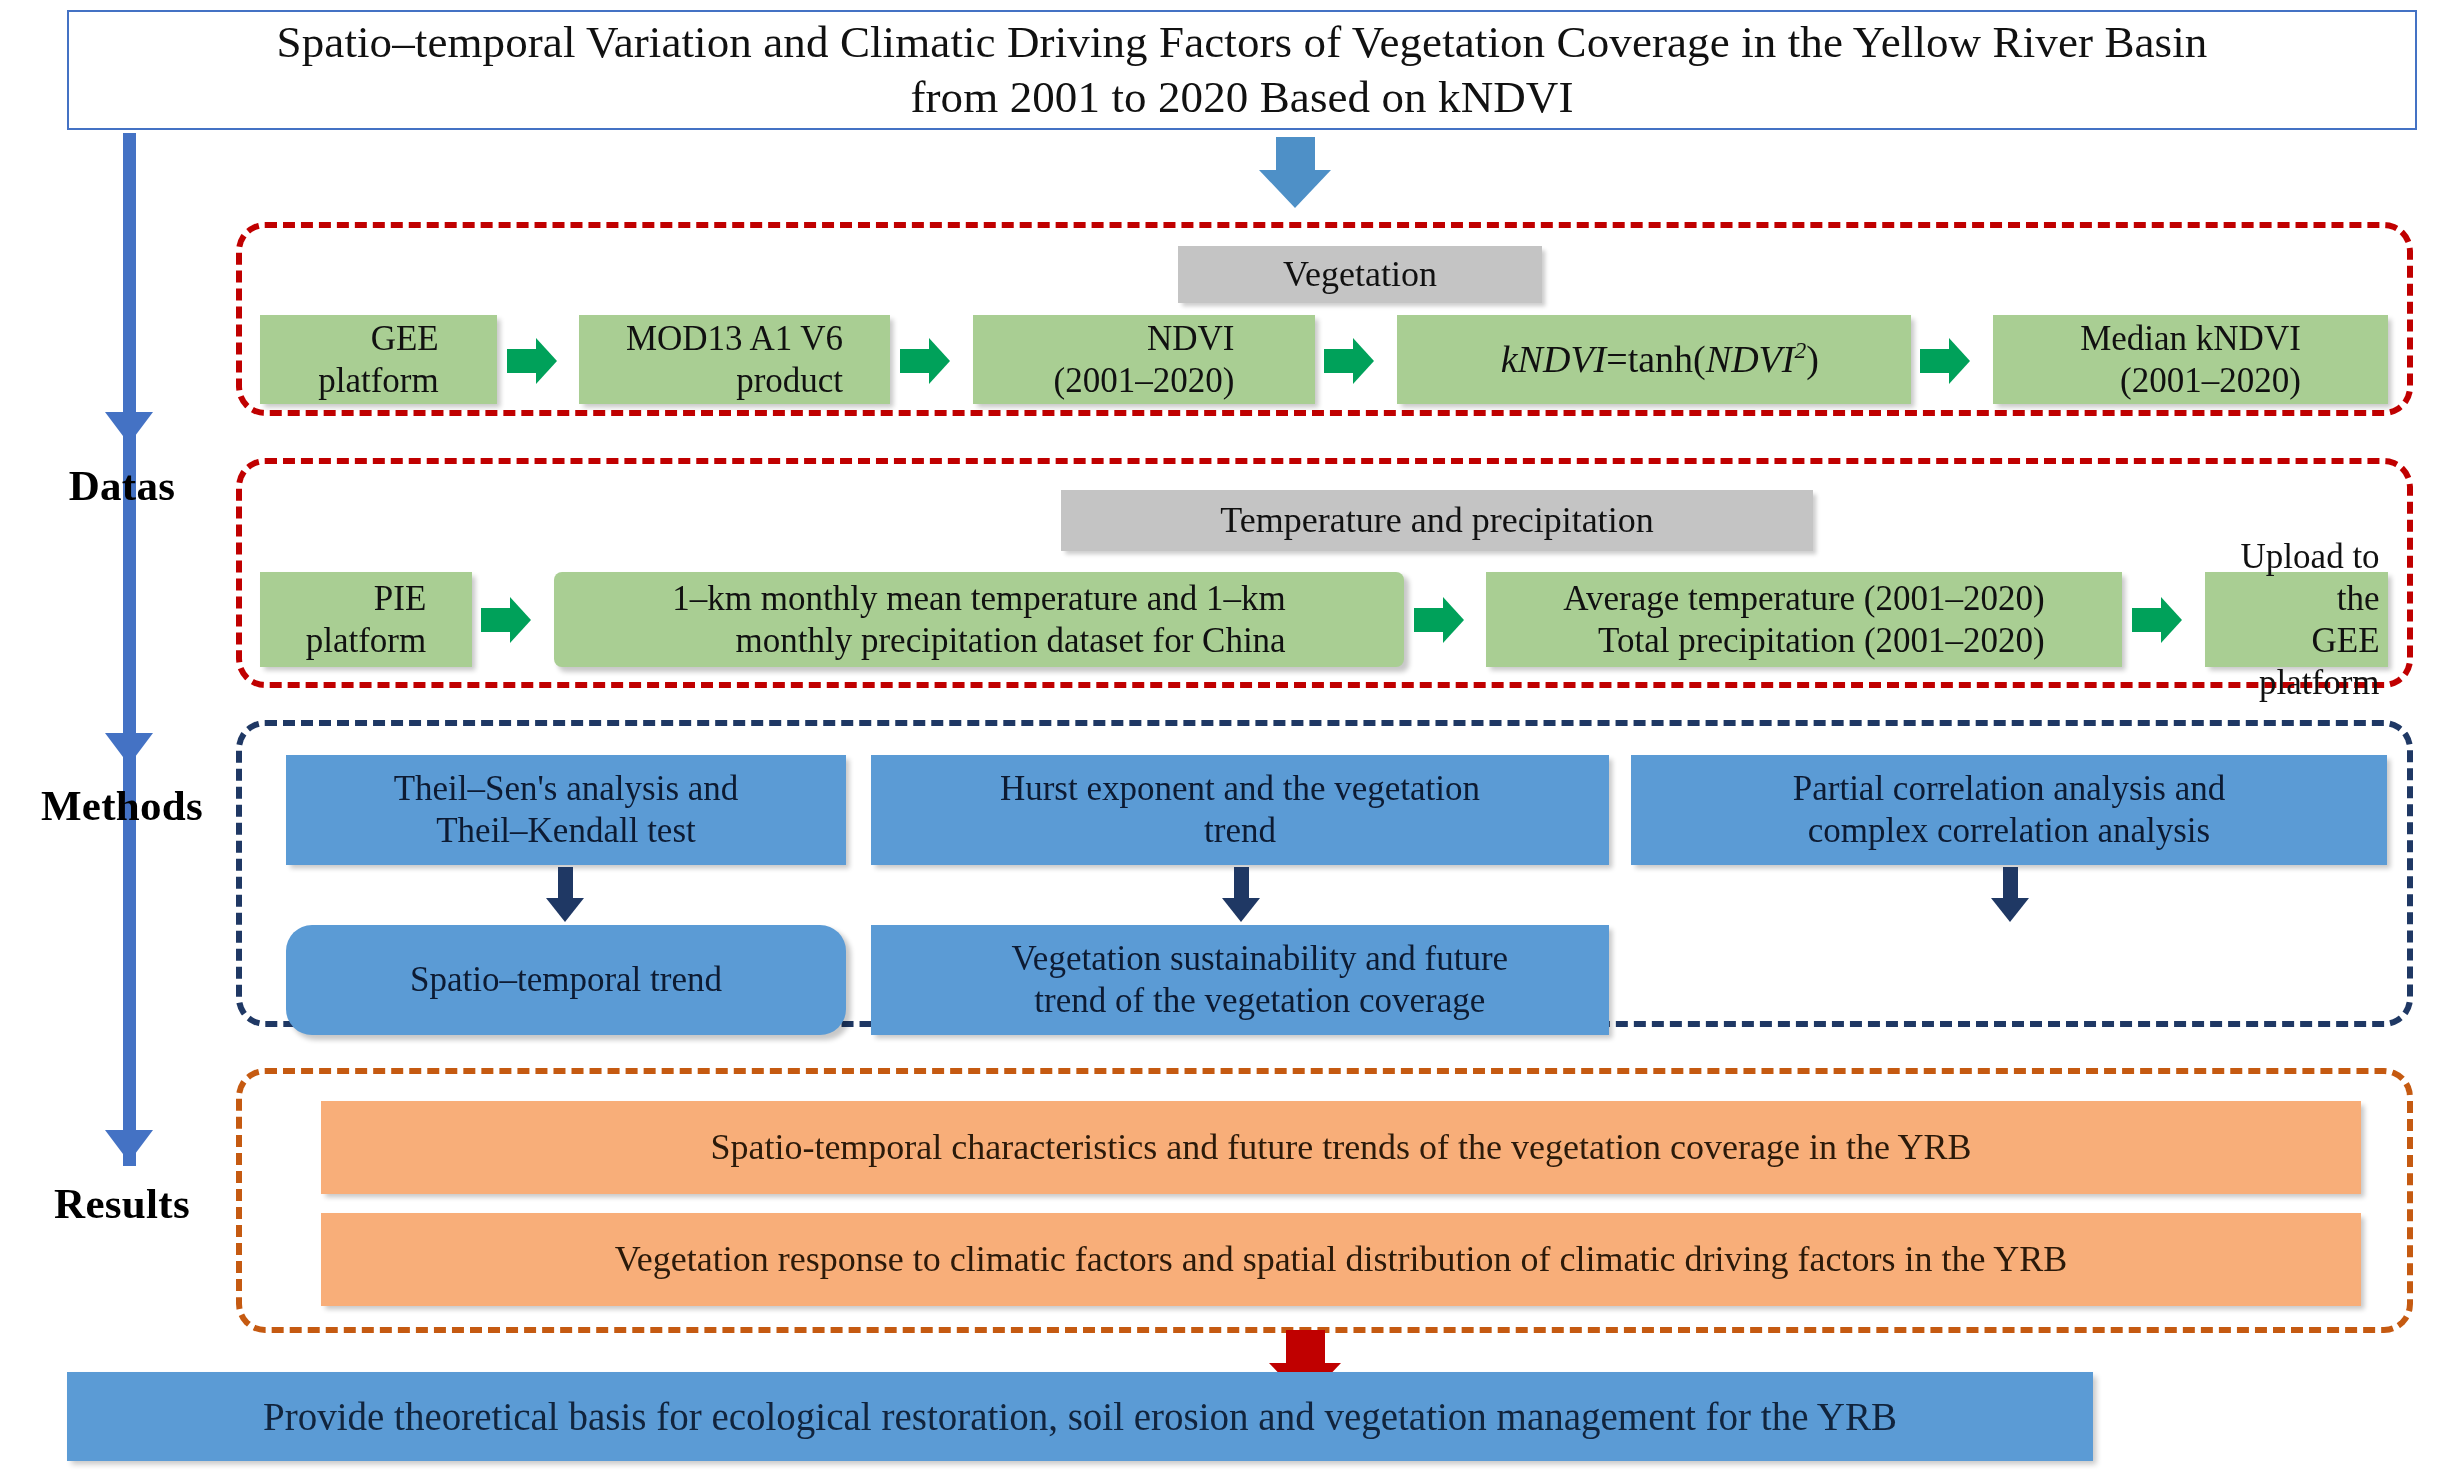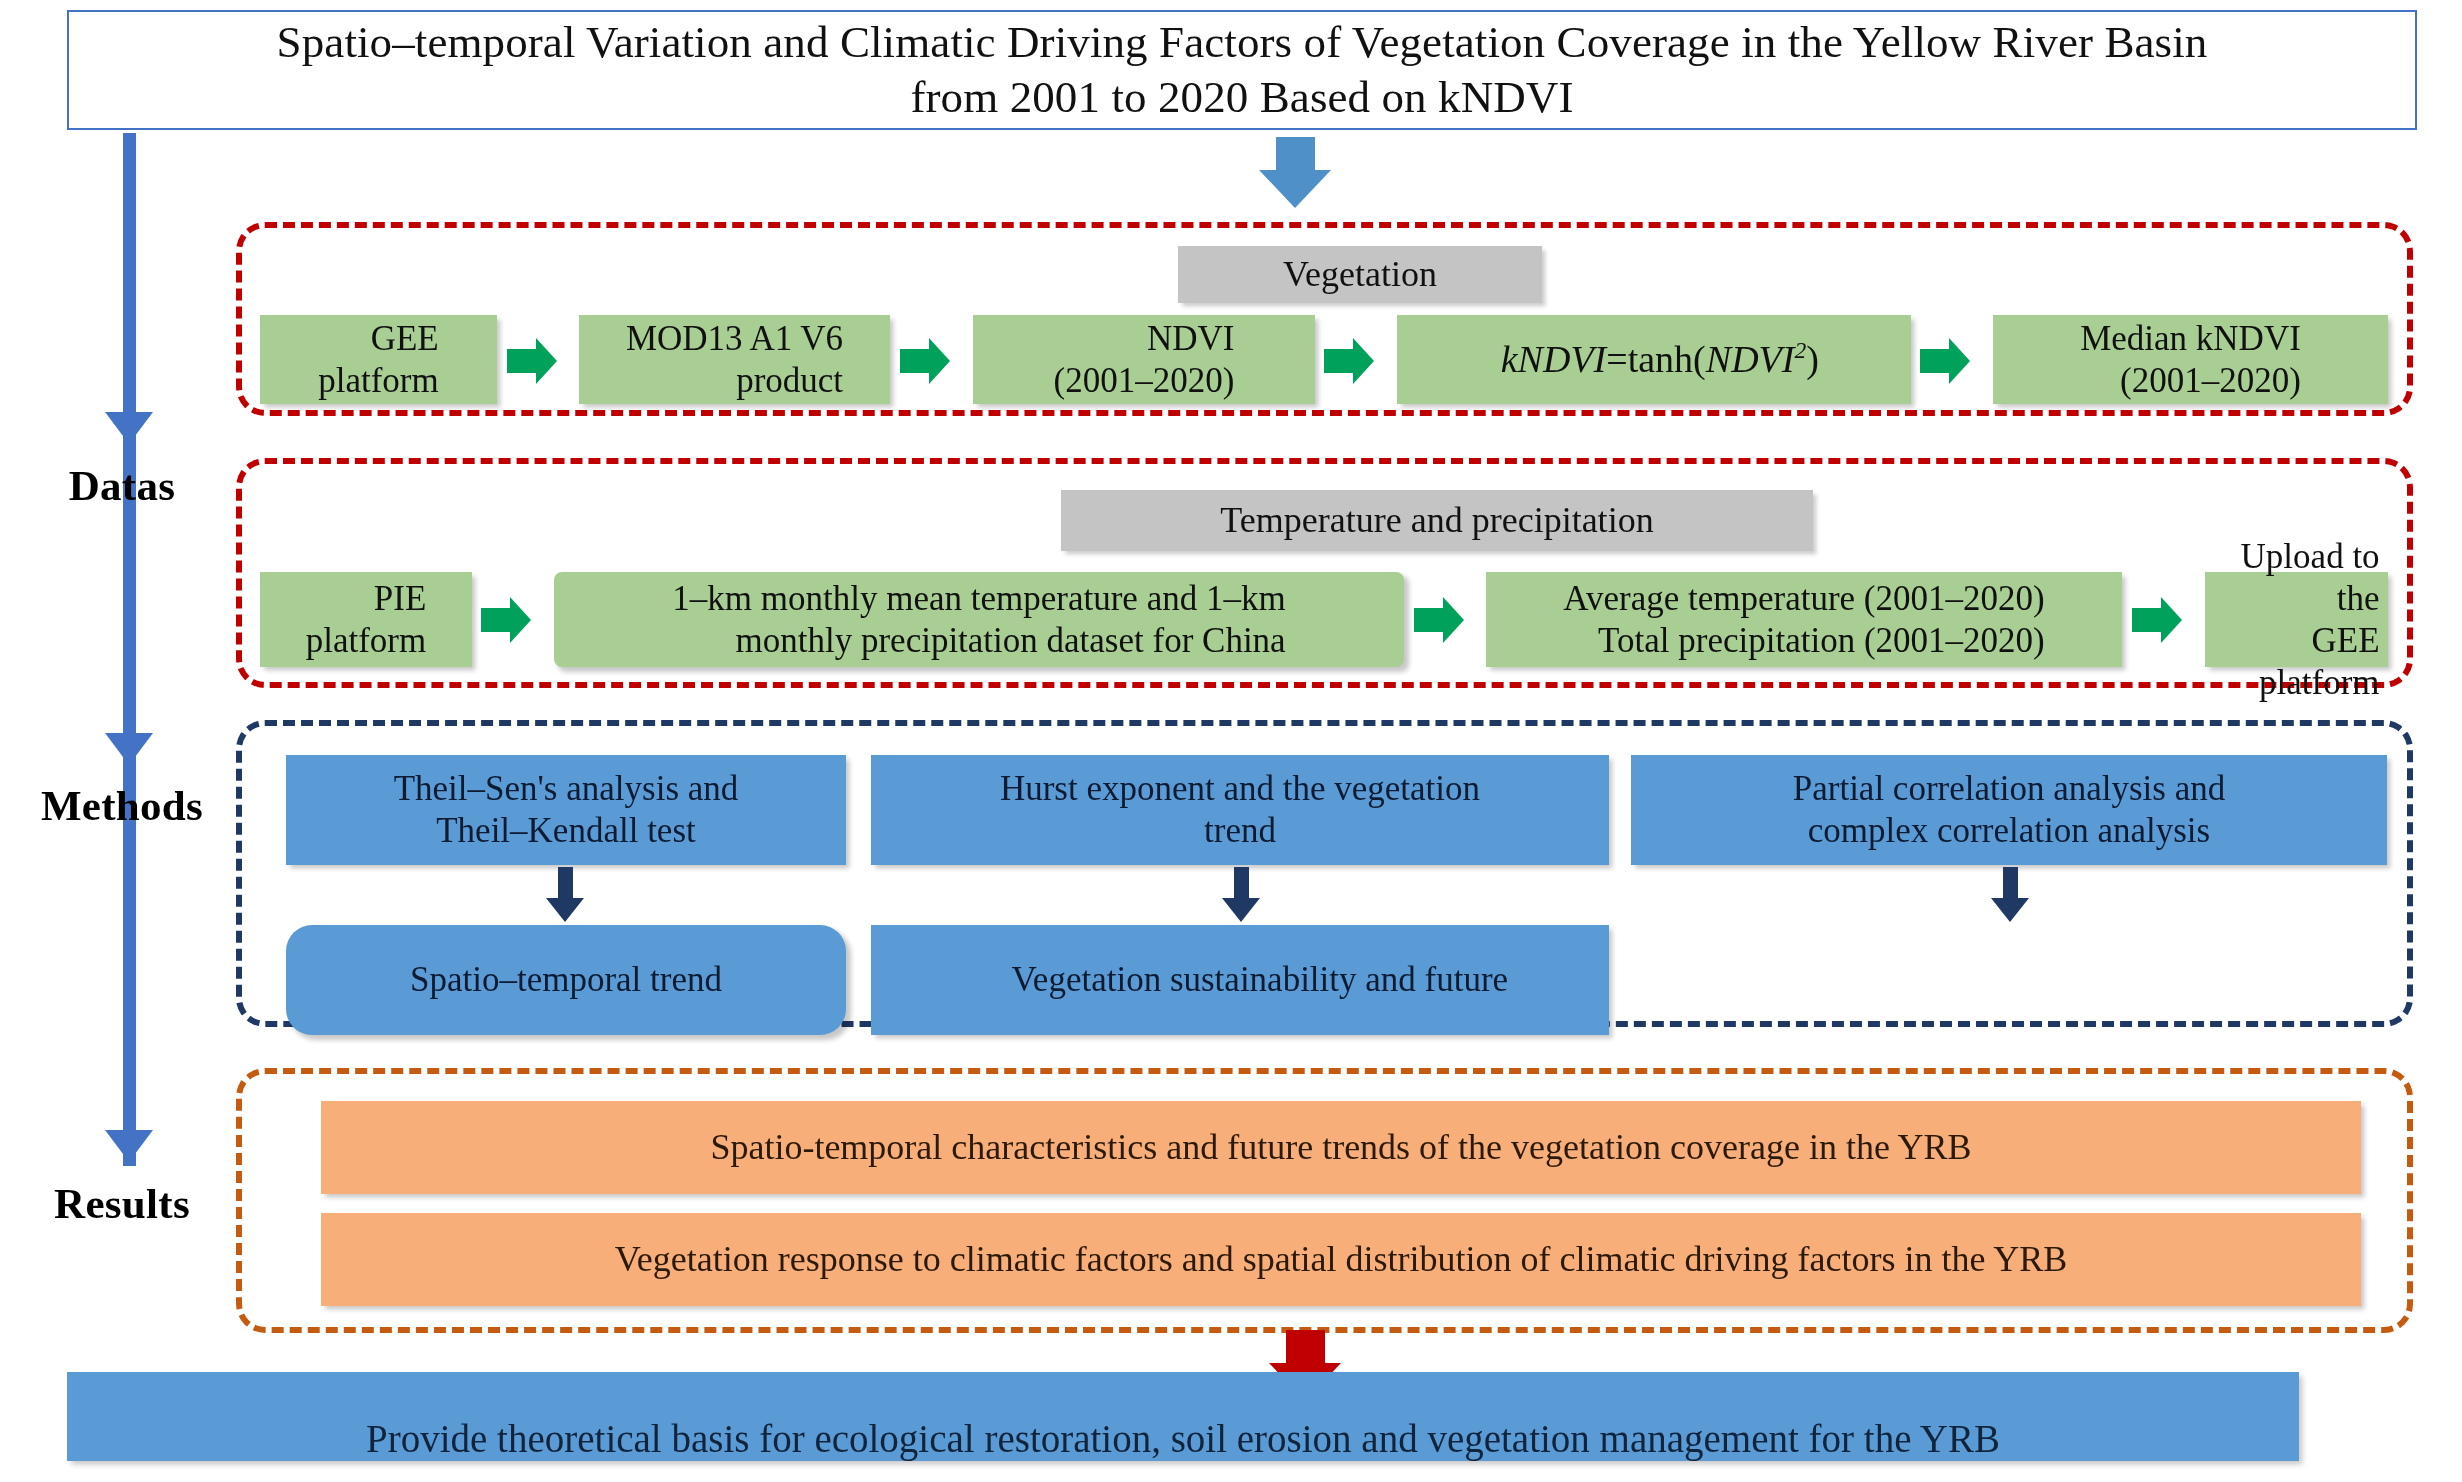--- a/index.html
+++ b/index.html
@@ -156,26 +156,26 @@
   .ba-blue  .shaft { background: #4e90c7; }
   .ba-blue  .head  { border-top: 38px solid #4e90c7; }
   .ba-red   .shaft { background: #c00000; }
   .ba-red   .head  { border-top: 38px solid #c00000; }
 
   
   .bottom-bar {
     position: absolute;
     left: 67px;
     top: 1372px;
-    width: 2232px;
+    width: 2026px;
     height: 89px;
     background: #5b9bd5;
     color: #11243d;
     display: flex;
-    align-items: flex-end;
+    align-items: center;
     justify-content: center;
     font-size: 39px;
     box-shadow: 4.2px 4.2px 5.6px rgba(0,0,0,0.22);
     text-align: center;
   }
 
   .ital { font-style: italic; }
   sup { font-size: 0.62em; vertical-align: super; line-height: 0; }
 </style>
 </head>
@@ -310,20 +310,21 @@
   <div class="node blue" style="left:871px; top:755px; width:738px; height:110px; font-size:35px;">
     <div>
       <span>Hurst exponent and the vegetation</span><br>
       <span>trend</span>
     </div>
   </div>
   <div class="arrow-d" style="left:1234px; top:867px; height:33px;"></div>
   <div class="node blue" style="left:871px; top:925px; width:738px; height:110px; font-size:35px;padding-left:48px;">
     <div>
       <span>Vegetation sustainability and future</span><br>
+      <span>trend of the vegetation coverage</span>
     </div>
   </div>
 
   <div class="node blue" style="left:1631px; top:755px; width:756px; height:110px; font-size:35px;">
     <div>
       <span>Partial correlation analysis and</span><br>
       <span>complex correlation analysis</span>
     </div>
   </div>
   <div class="arrow-d" style="left:2003px; top:867px; height:33px;"></div>

